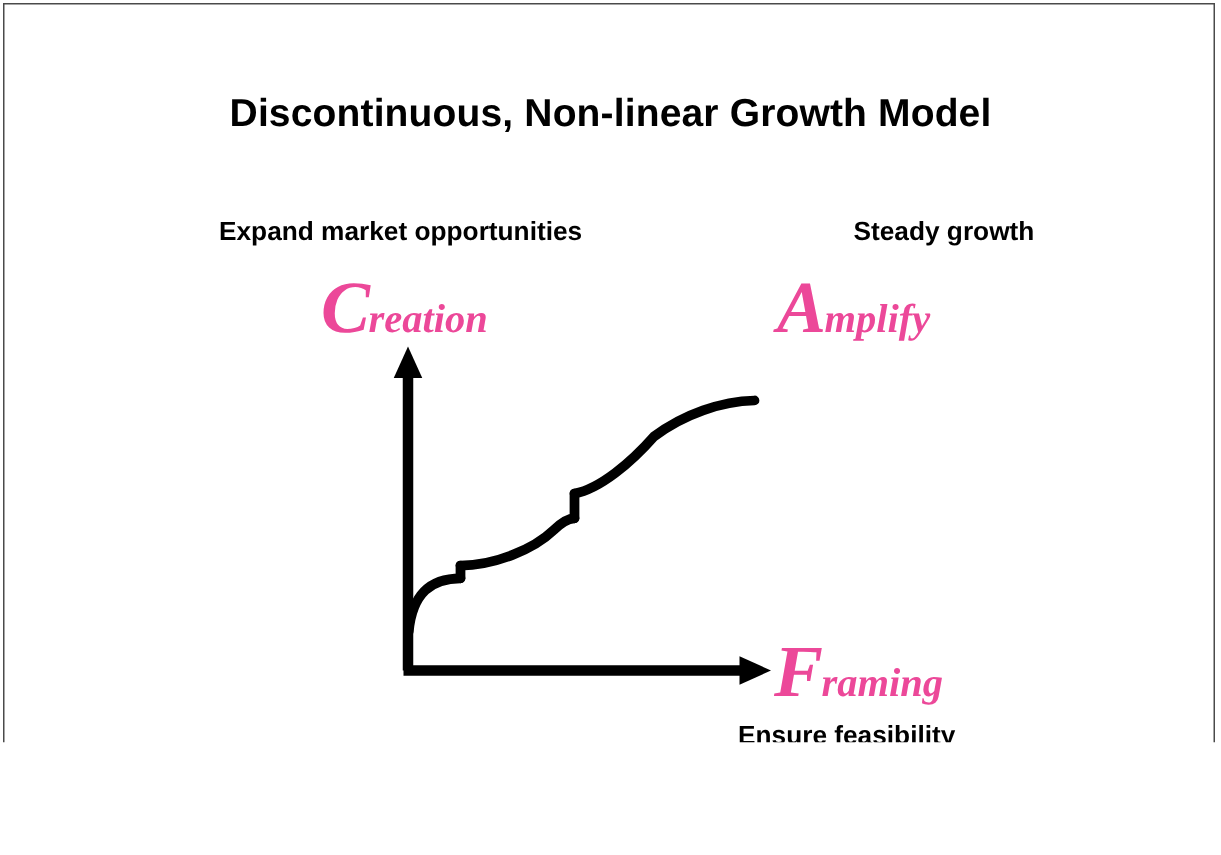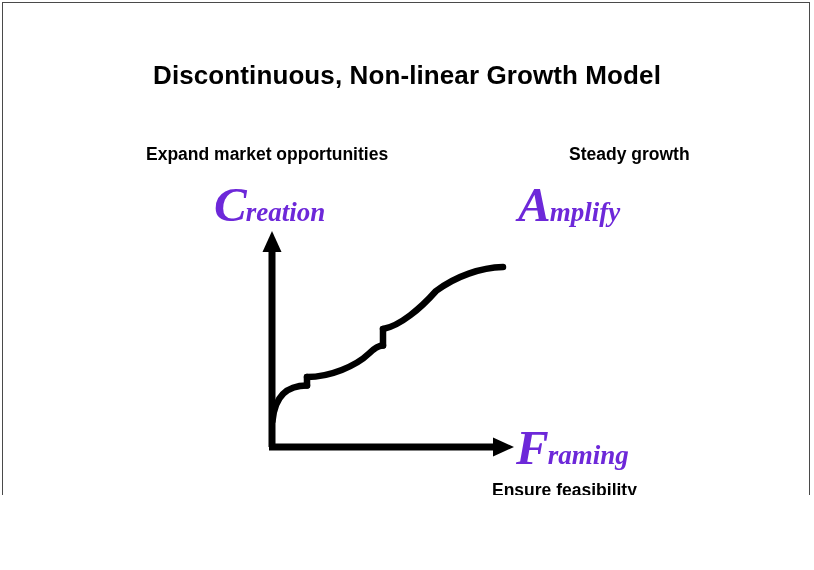--- a/index.html
+++ b/index.html
@@ -56,21 +56,21 @@
     left: 525px;
     top: 144px;
     margin-left: 44px;
   }
   #caption-framing {
     left: 492px;
     top: 480px;
   }
   .axis-word {
     position: absolute;
-    color: #6d28d9;
+    color: #ec4899;
     white-space: nowrap;
     font-family: "Liberation Serif", serif;
     font-style: italic;
     font-weight: bold;
     line-height: 1;
   }
   .axis-word .cap {
     font-size: 49px;
     letter-spacing: -1px;
   }

